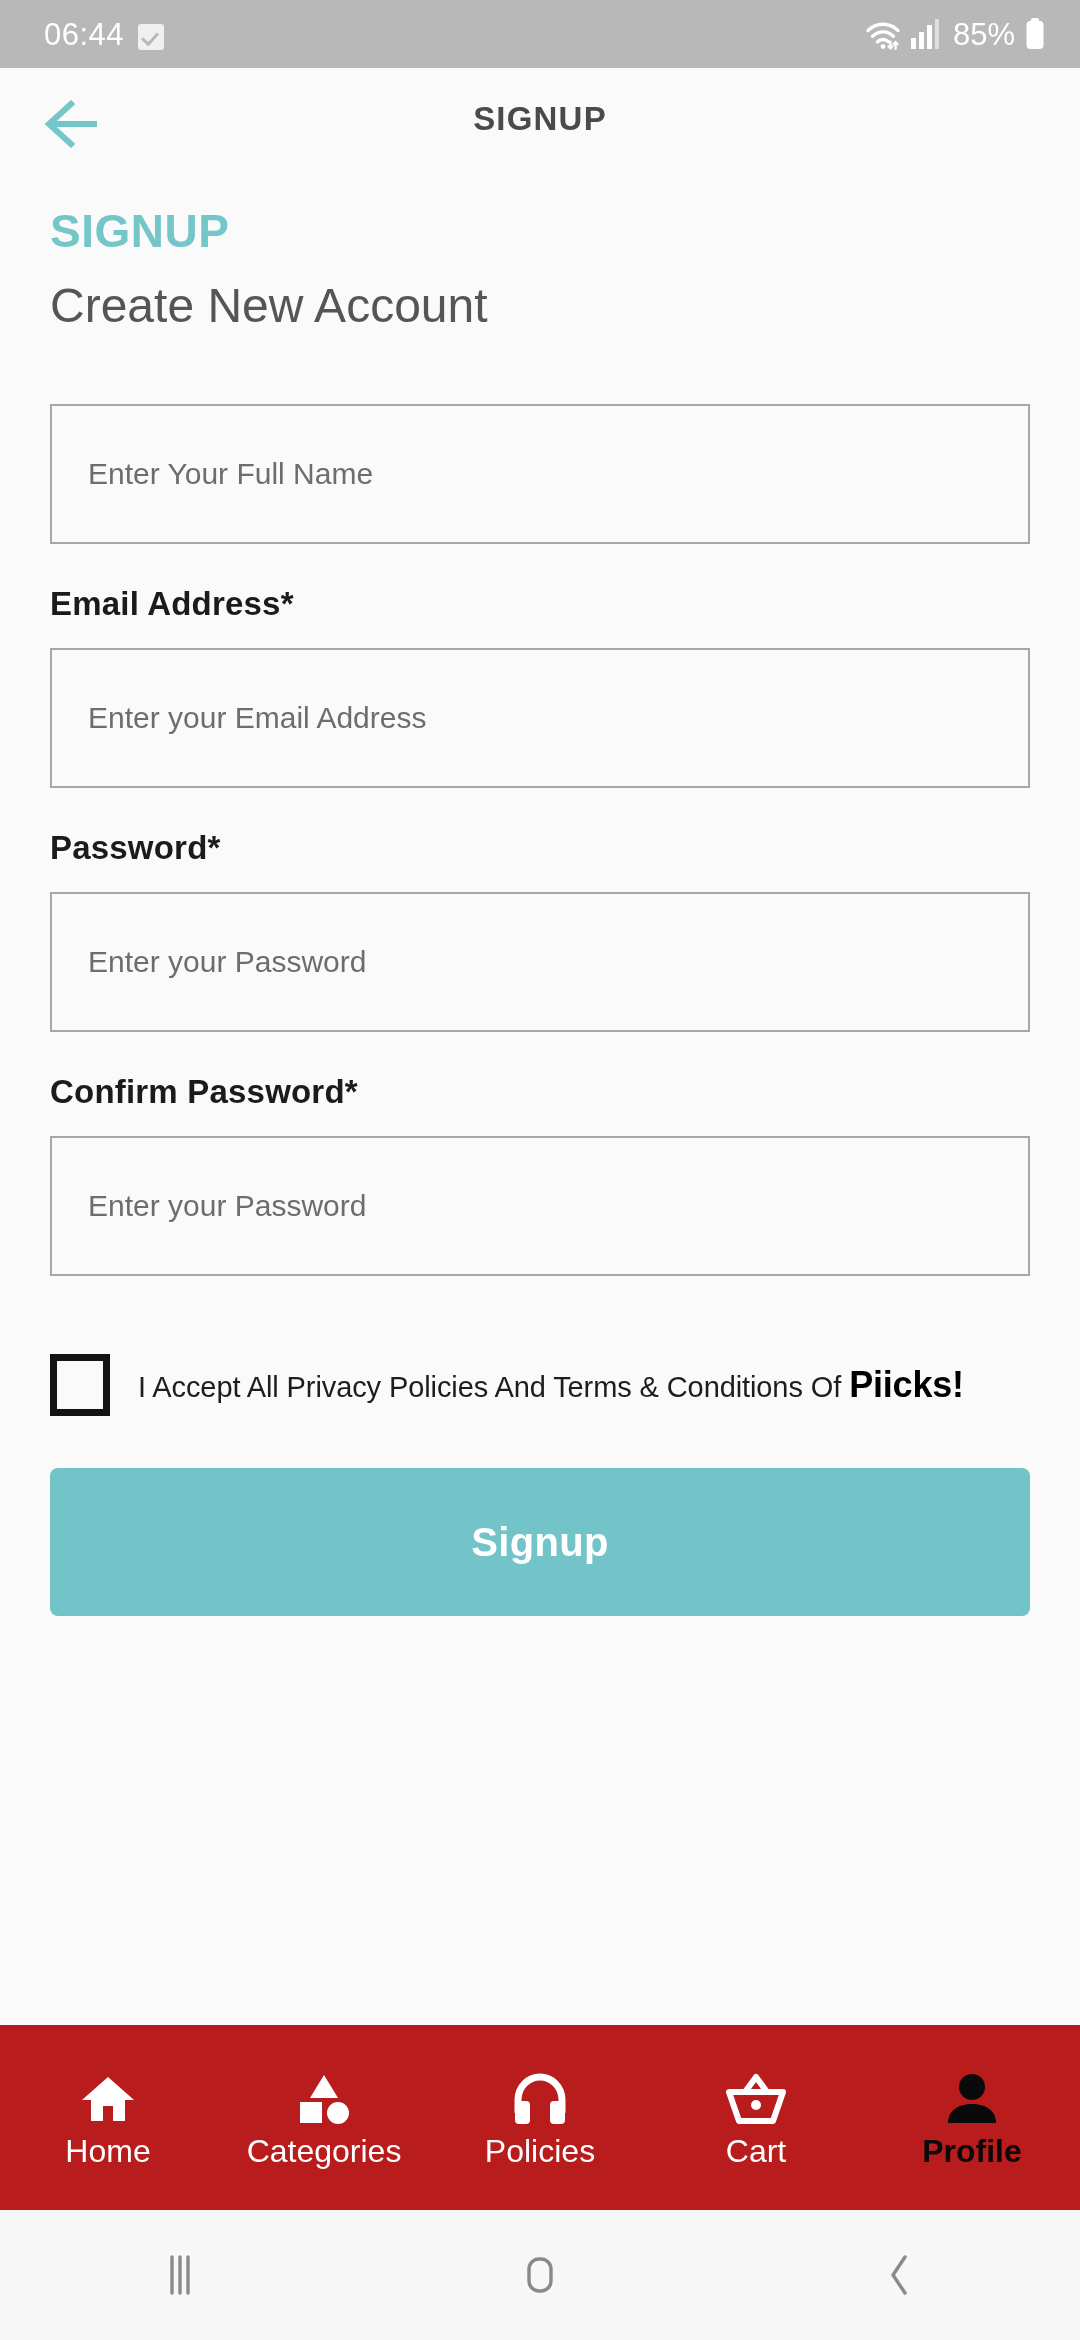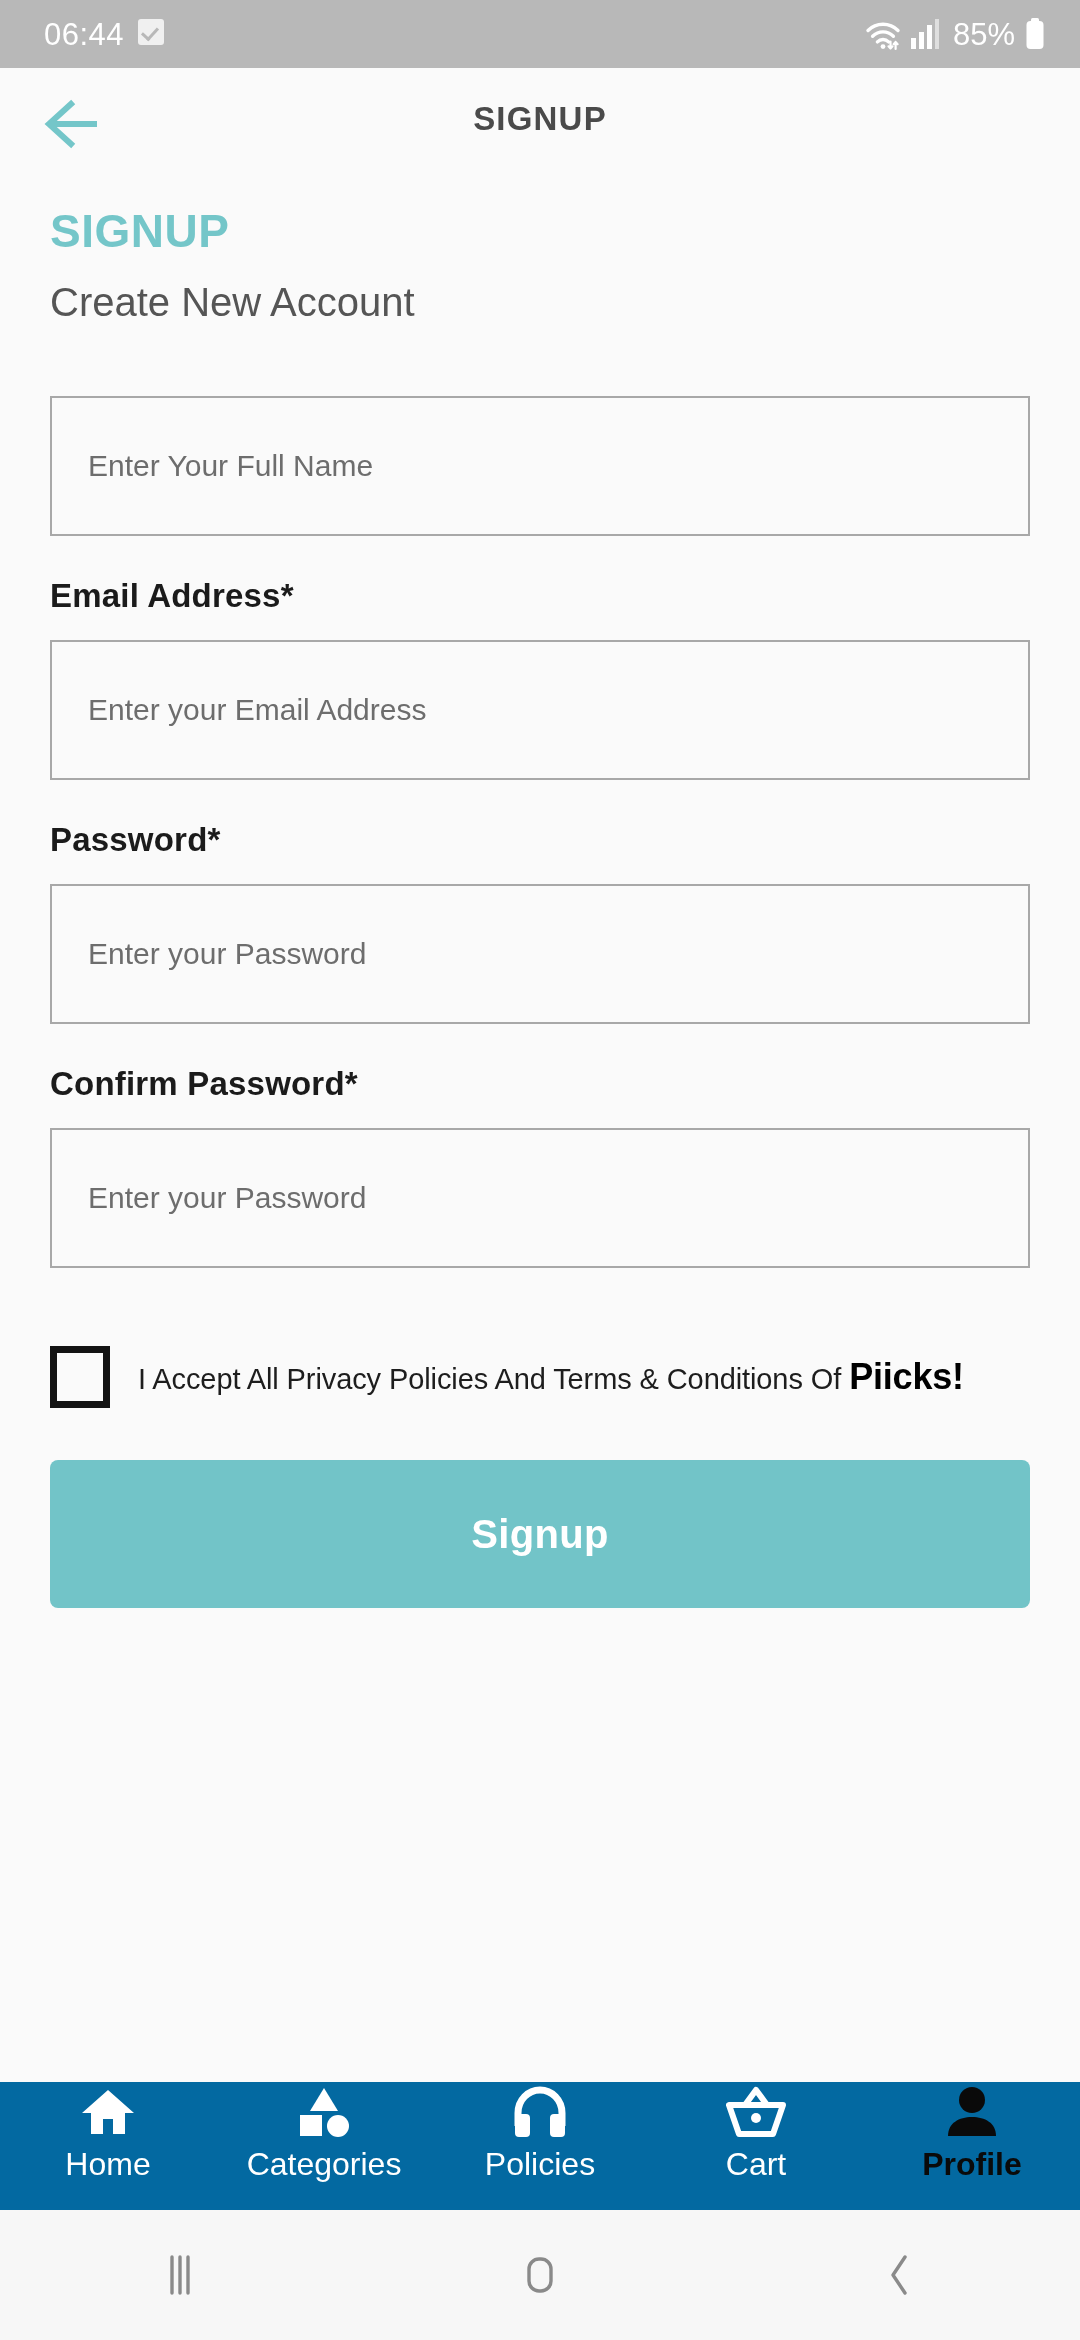--- a/index.html
+++ b/index.html
@@ -28,21 +28,21 @@
     background: #b8b8b8;
     display: flex;
     align-items: center;
     justify-content: space-between;
     padding: 0 34px 0 44px;
     box-sizing: border-box;
     flex: 0 0 auto;
   }
   .sb-left {
     display: flex;
-    align-items: flex-start;
+    align-items: flex-end;
     gap: 14px;
   }
   .sb-time {
     color: #ffffff;
     font-size: 31px;
     letter-spacing: 0.5px;
     line-height: 1;
   }
   .sb-checkbox-icon {
     width: 26px;
@@ -110,21 +110,21 @@
   }
   .page-heading {
     font-size: 46px;
     font-weight: bold;
     color: #74c6c9;
     letter-spacing: 0.5px;
     margin-top: 30px;
     line-height: 1;
   }
   .page-sub {
-    font-size: 40px;
+    font-size: 48px;
     color: #555555;
     margin-top: 28px;
     line-height: 1;
   }
 
   .field-group { margin-top: 43px; }
   .field-group.first { margin-top: 74px; }
   .field-label {
     font-size: 33px;
     font-weight: bold;
@@ -200,24 +200,24 @@
   .signup-btn span {
     color: #ffffff;
     font-size: 40px;
     font-weight: bold;
     letter-spacing: 0.3px;
   }
 
   
   .bottomnav {
     flex: 0 0 auto;
-    height: 128px;
-    background: #0369a1;
-    display: flex;
-    align-items: flex-start;
+    height: 185px;
+    background: #b91c1c;
+    display: flex;
+    align-items: center;
   }
   .nav-item {
     flex: 1 1 0;
     display: flex;
     flex-direction: column;
     align-items: center;
     justify-content: center;
     gap: 10px;
     cursor: pointer;
   }

